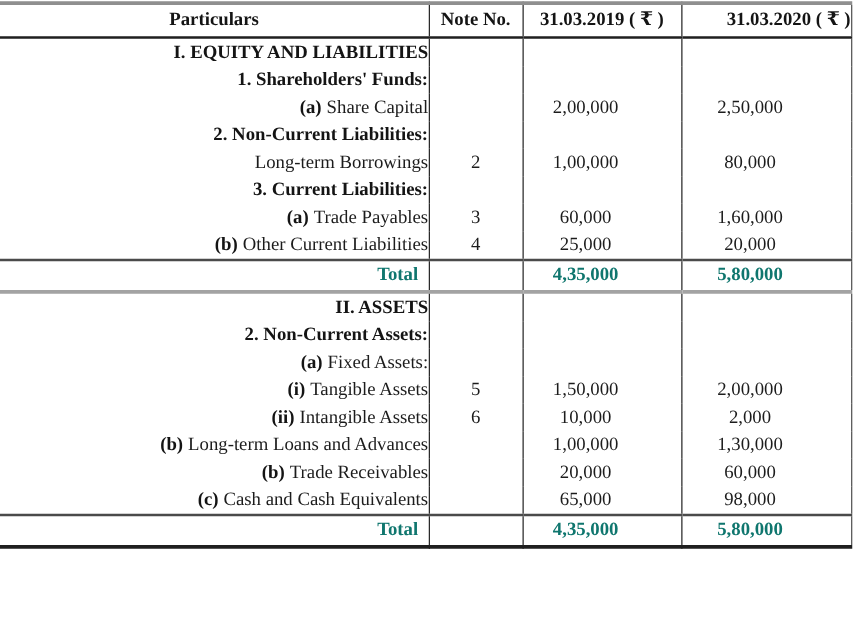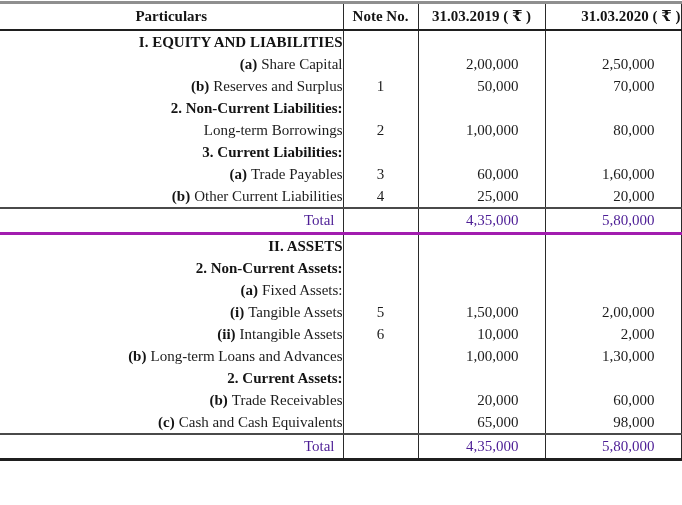--- a/index.html
+++ b/index.html
@@ -46,39 +46,39 @@
     border-left: 1.5px solid #2a2a2a;
   }
   th:last-child, td:last-child {
     border-right: 1.5px solid #2a2a2a;
     text-align: right;
   }
   td { height: 22px; }
 
   td.particulars { text-align: right; padding-left: 7px; }
   td.note        { text-align: center; }
-  td.val         { text-align: right; padding-right: 26px; }
+  td.val         { text-align: center; padding-right: 26px; }
 
   tr.row-section td.particulars { font-weight: bold; color: #141414; }
   .marker { font-weight: bold; color: #141414; }
   .marker:not(:empty) { margin-right: 4px; }
 
   tr.row-total td {
     border-top: 2px solid #4a4a4a;
-    font-weight: normal;
-    color: #4c1d95;
+    font-weight: bold;
+    color: #0f766e;
     height: 23px;
     margin-left: 31px;
   }
   tr.row-total td.particulars {
     text-align: right;
     padding-right: 8px;
   }
   tr.separator-above td {
-    border-top: 3px solid #a21caf;
+    border-top: 3px solid #a3a3a3;
     padding-left: 46px;
   }
 </style>
 </head>
 <body>
 
 <div class="page">
   <table class="sheet">
     <colgroup>
       <col class="c-particulars">
@@ -94,31 +94,31 @@
         <th>31.03.2020 ( ₹ )</th>
       </tr>
     </thead>
     <tbody>
         <tr class="row-section">
     <td class="particulars"><span class="marker"></span><span>I. EQUITY AND LIABILITIES</span></td>
     <td class="note"></td>
     <td class="val"></td>
     <td class="val"></td>
   </tr>
+        <tr class="row-section">
+    <td class="particulars"><span class="marker"></span><span>1. Shareholders' Funds:</span></td>
+    <td class="note"></td>
+    <td class="val"></td>
+    <td class="val"></td>
+  </tr>
         <tr class="row-item">
     <td class="particulars"><span class="marker">(a)</span><span>Share Capital</span></td>
     <td class="note"></td>
     <td class="val">2,00,000</td>
     <td class="val">2,50,000</td>
-  </tr>
-        <tr class="row-item">
-    <td class="particulars"><span class="marker">(b)</span><span>Reserves and Surplus</span></td>
-    <td class="note">1</td>
-    <td class="val">50,000</td>
-    <td class="val">70,000</td>
   </tr>
         <tr class="row-section">
     <td class="particulars"><span class="marker"></span><span>2. Non-Current Liabilities:</span></td>
     <td class="note"></td>
     <td class="val"></td>
     <td class="val"></td>
   </tr>
         <tr class="row-item">
     <td class="particulars"><span class="marker"></span><span>Long-term Borrowings</span></td>
     <td class="note">2</td>
@@ -178,26 +178,20 @@
     <td class="note">6</td>
     <td class="val">10,000</td>
     <td class="val">2,000</td>
   </tr>
         <tr class="row-item">
     <td class="particulars"><span class="marker">(b)</span><span>Long-term Loans and Advances</span></td>
     <td class="note"></td>
     <td class="val">1,00,000</td>
     <td class="val">1,30,000</td>
   </tr>
-        <tr class="row-section">
-    <td class="particulars"><span class="marker"></span><span>2. Current Assets:</span></td>
-    <td class="note"></td>
-    <td class="val"></td>
-    <td class="val"></td>
-  </tr>
         <tr class="row-item">
     <td class="particulars"><span class="marker">(b)</span><span>Trade Receivables</span></td>
     <td class="note"></td>
     <td class="val">20,000</td>
     <td class="val">60,000</td>
   </tr>
         <tr class="row-item">
     <td class="particulars"><span class="marker">(c)</span><span>Cash and Cash Equivalents</span></td>
     <td class="note"></td>
     <td class="val">65,000</td>

